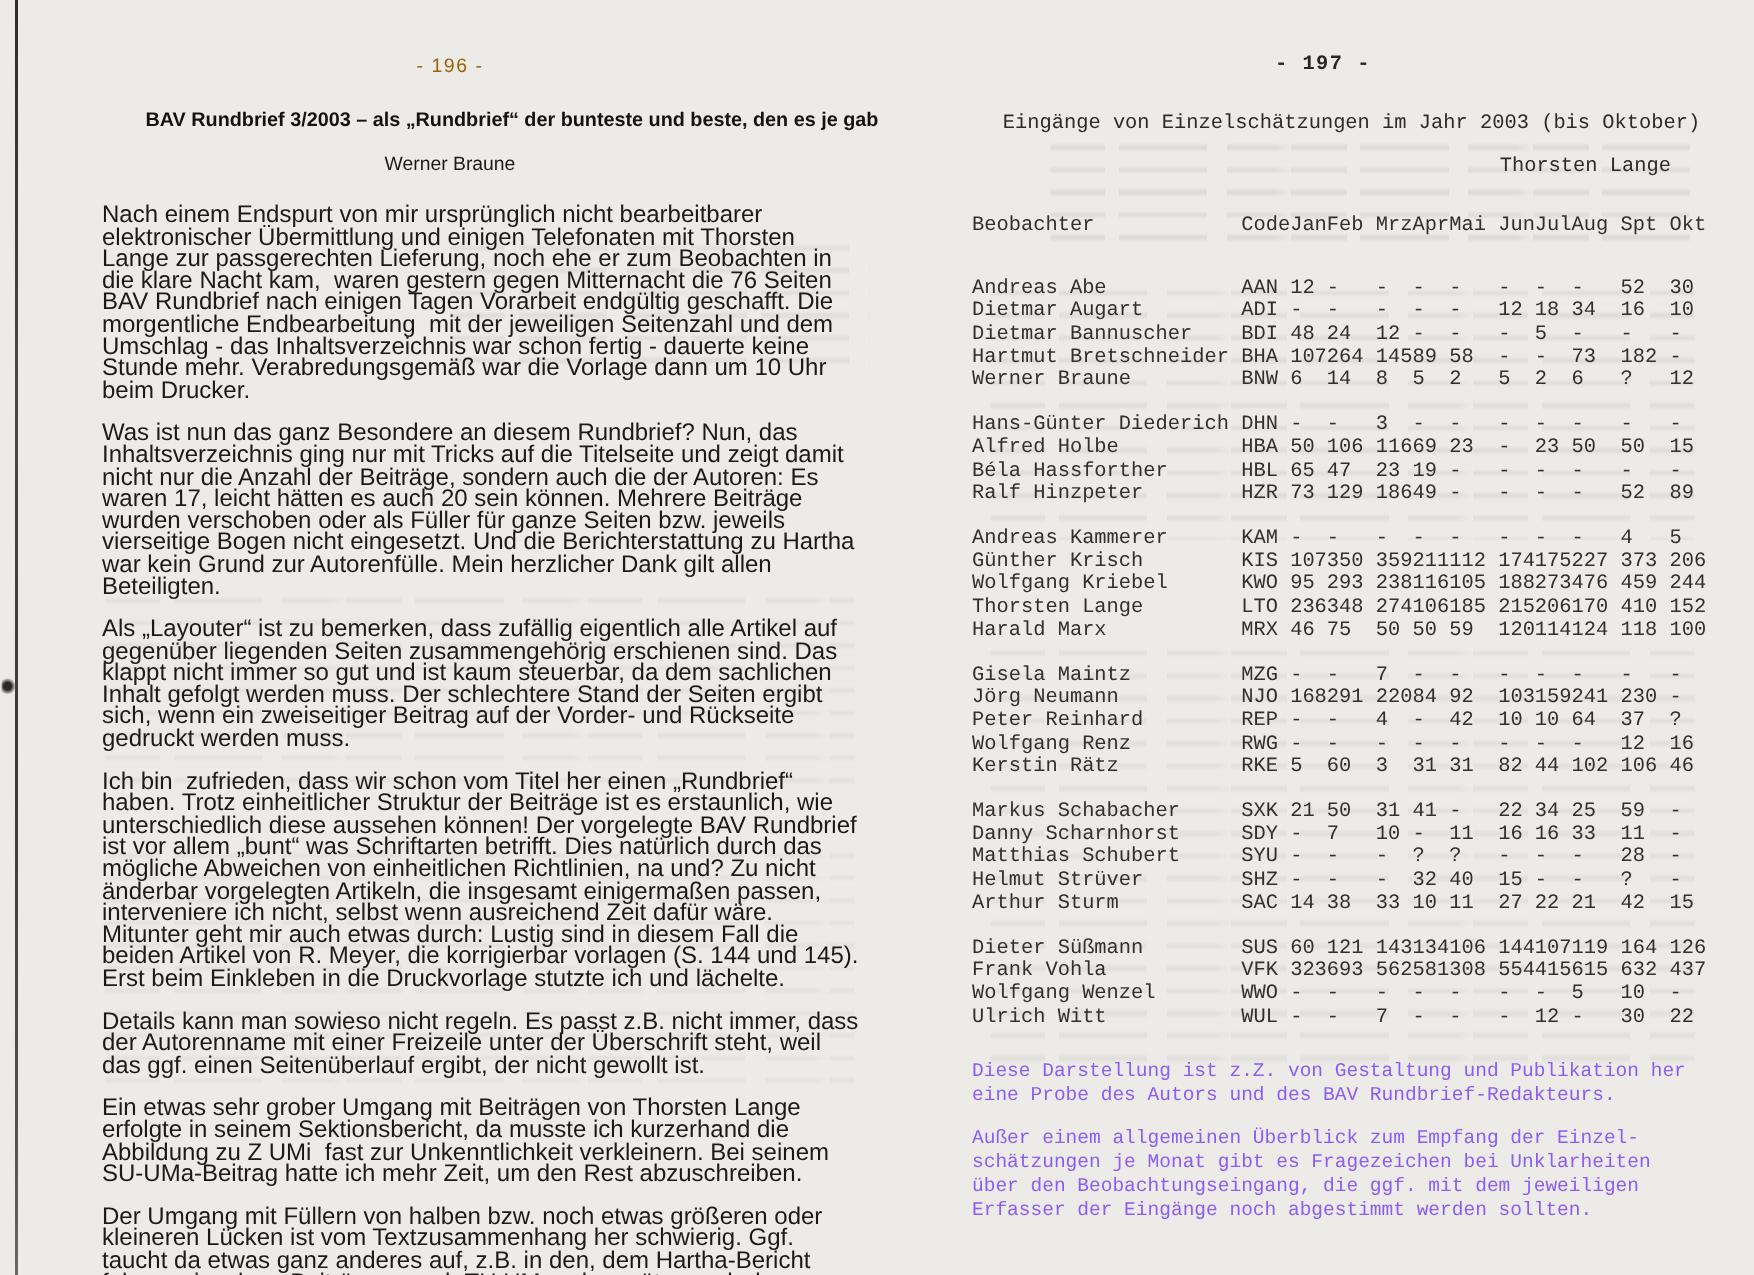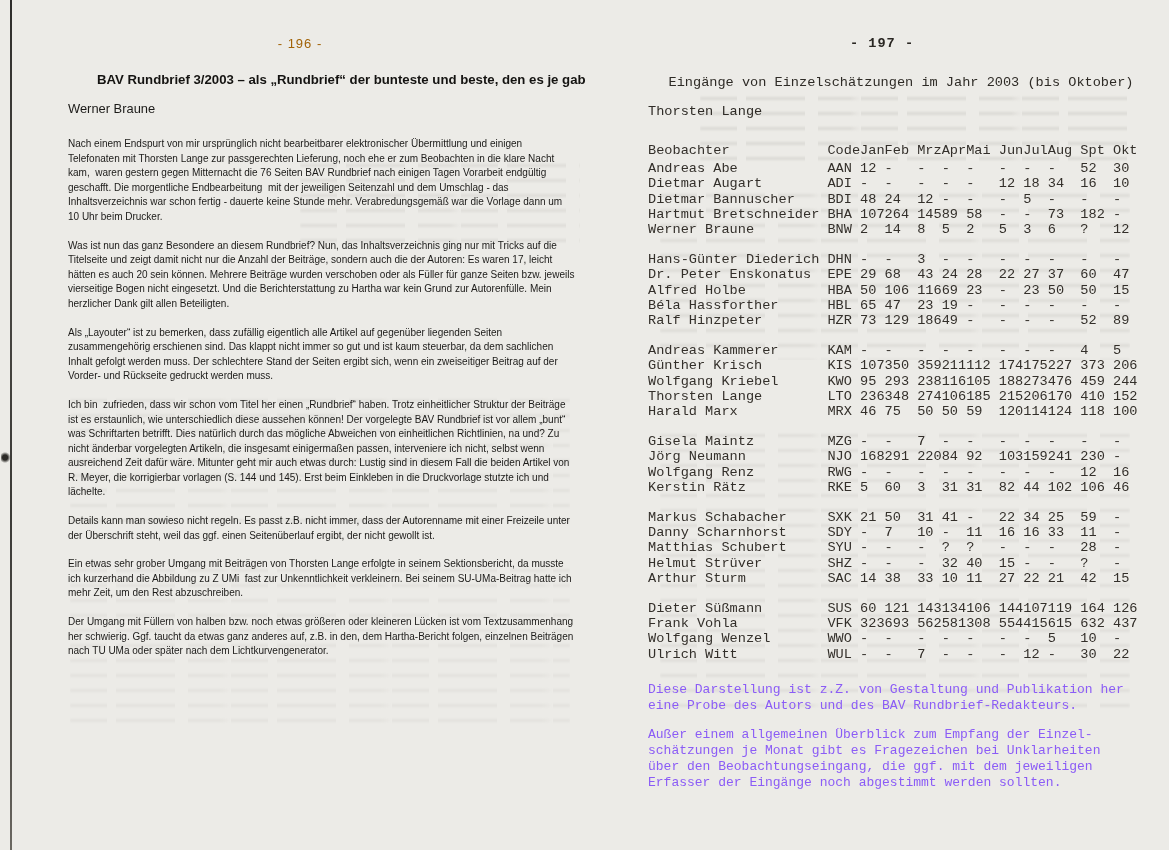--- a/index.html
+++ b/index.html
@@ -50,52 +50,52 @@
   .page-left{left:68px;width:508px;color:#1b1a18;}
   .pnum-left{
     text-align:center;padding-right:44px;
     font-size:13px;letter-spacing:1px;color:#a16207;
   }
   .l-title{
     margin:21px 0 0 0;font-size:13.2px;font-weight:bold;
     white-space:nowrap;color:#141311;padding-left:29px;
   }
   .l-author{
-    margin:14px 0 21px 0;padding-right:44px;
+    margin:14px 0 21px 0;text-align:center;padding-right:44px;
     font-size:12.9px;color:#1b1a18;
   }
   .page-left p{
-    margin:0 0 14px 0;font-size:10px;line-height:14.6px;
+    margin:0 0 14px 0;font-size:16px;line-height:14.6px;
     white-space:pre-wrap;color:#1b1a18;
   }
 
   
   .page-right{
     left:648px;width:506px;
     font-family:"Liberation Mono","DejaVu Sans Mono",monospace;
     color:#332f2a;
   }
   .pnum-right{
     text-align:center;padding-right:38px;
     font-size:13.6px;font-weight:bold;letter-spacing:1px;color:#2a2723;font-family:Liberation Mono, monospace;
   }
   .r-title{
     margin-top:24px;text-align:center;
     font-size:13.6px;white-space:nowrap;color:#2e2b26;
   }
   .r-author{
-    margin-top:14px;text-align:left;padding-right:40px;
+    margin-top:14px;text-align:right;padding-right:40px;
     font-size:13.6px;color:#2e2b26;
   }
   #obs-table{margin-top:24px;}
   .trow{
     white-space:pre;font-size:13.6px;line-height:15.2px;
     font-family:"Liberation Mono","DejaVu Sans Mono",monospace;
   }
-  .thead{margin-bottom:3px;}
+  .thead{margin-bottom:27px;}
   .tgroup{margin-bottom:15px;}
   .note{
     margin:20px 0 0 0;font-size:13px;line-height:15.8px;
     white-space:pre;color:#8b5cf6;
   }
   .note + .note{margin-top:14px;}
 </style>
 </head>
 <body>
 
@@ -128,39 +128,39 @@
     <div class="pnum-right">- 197 -</div>
     <div class="r-title">Eingänge von Einzelschätzungen im Jahr 2003 (bis Oktober)</div>
     <div class="r-author">Thorsten Lange</div>
     <div id="obs-table">
         <div class="trow thead">Beobachter            CodeJanFeb MrzAprMai JunJulAug Spt Okt</div>
         <div class="tgroup">
           <div class="trow">Andreas Abe           AAN 12 -   -  -  -   -  -  -   52  30</div>
           <div class="trow">Dietmar Augart        ADI -  -   -  -  -   12 18 34  16  10</div>
           <div class="trow">Dietmar Bannuscher    BDI 48 24  12 -  -   -  5  -   -   -</div>
           <div class="trow">Hartmut Bretschneider BHA 107264 14589 58  -  -  73  182 -</div>
-          <div class="trow">Werner Braune         BNW 2  14  8  5  2   5  3  6   ?   12</div>
+          <div class="trow">Werner Braune         BNW 6  14  8  5  2   5  2  6   ?   12</div>
         </div>
         <div class="tgroup">
           <div class="trow">Hans-Günter Diederich DHN -  -   3  -  -   -  -  -   -   -</div>
-          <div class="trow">Dr. Peter Enskonatus  EPE 29 68  43 24 28  22 27 37  60  47</div>
           <div class="trow">Alfred Holbe          HBA 50 106 11669 23  -  23 50  50  15</div>
           <div class="trow">Béla Hassforther      HBL 65 47  23 19 -   -  -  -   -   -</div>
           <div class="trow">Ralf Hinzpeter        HZR 73 129 18649 -   -  -  -   52  89</div>
         </div>
         <div class="tgroup">
           <div class="trow">Andreas Kammerer      KAM -  -   -  -  -   -  -  -   4   5</div>
           <div class="trow">Günther Krisch        KIS 107350 359211112 174175227 373 206</div>
           <div class="trow">Wolfgang Kriebel      KWO 95 293 238116105 188273476 459 244</div>
           <div class="trow">Thorsten Lange        LTO 236348 274106185 215206170 410 152</div>
           <div class="trow">Harald Marx           MRX 46 75  50 50 59  120114124 118 100</div>
         </div>
         <div class="tgroup">
           <div class="trow">Gisela Maintz         MZG -  -   7  -  -   -  -  -   -   -</div>
           <div class="trow">Jörg Neumann          NJO 168291 22084 92  103159241 230 -</div>
+          <div class="trow">Peter Reinhard        REP -  -   4  -  42  10 10 64  37  ?</div>
           <div class="trow">Wolfgang Renz         RWG -  -   -  -  -   -  -  -   12  16</div>
           <div class="trow">Kerstin Rätz          RKE 5  60  3  31 31  82 44 102 106 46</div>
         </div>
         <div class="tgroup">
           <div class="trow">Markus Schabacher     SXK 21 50  31 41 -   22 34 25  59  -</div>
           <div class="trow">Danny Scharnhorst     SDY -  7   10 -  11  16 16 33  11  -</div>
           <div class="trow">Matthias Schubert     SYU -  -   -  ?  ?   -  -  -   28  -</div>
           <div class="trow">Helmut Strüver        SHZ -  -   -  32 40  15 -  -   ?   -</div>
           <div class="trow">Arthur Sturm          SAC 14 38  33 10 11  27 22 21  42  15</div>
         </div>

